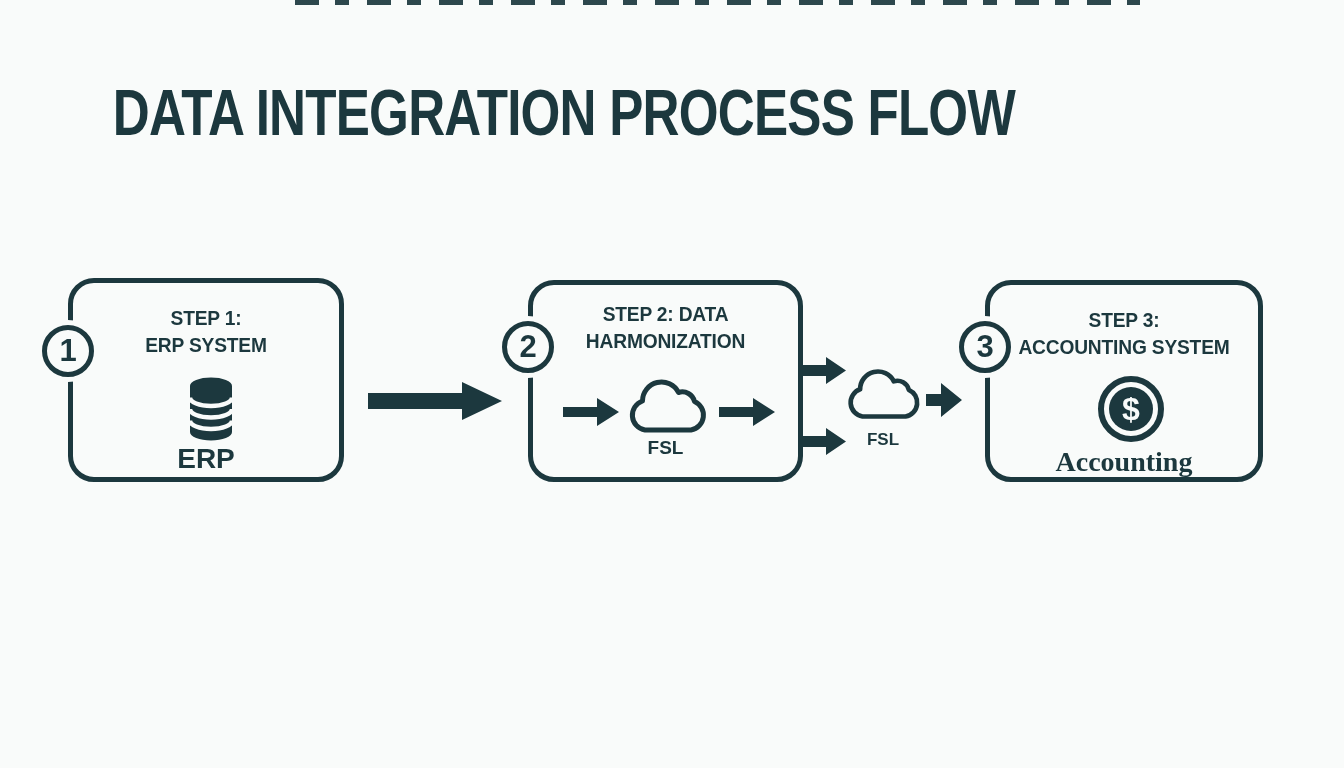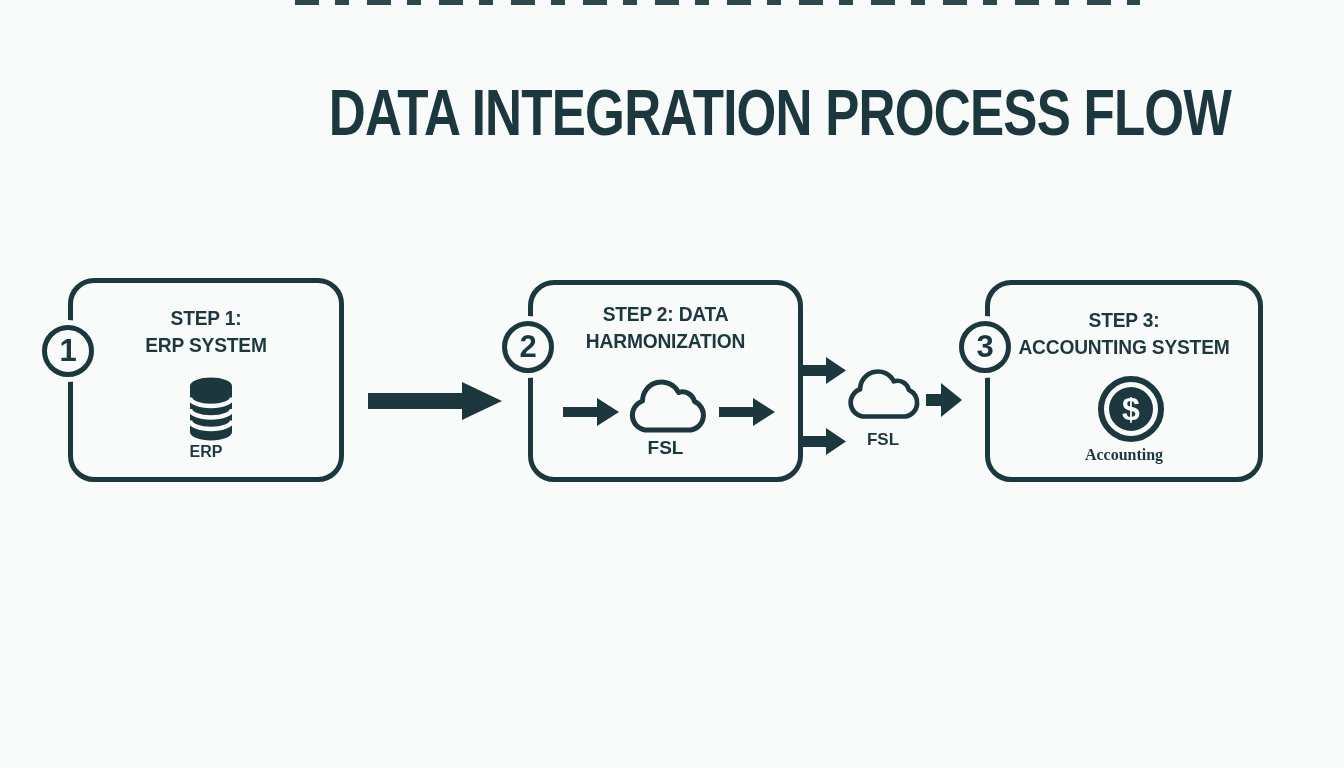--- a/index.html
+++ b/index.html
@@ -21,21 +21,21 @@
   
   .top-artifact{
     position:absolute;left:295px;top:0;width:845px;height:5px;
     background:repeating-linear-gradient(90deg,
       var(--ink) 0 24px, transparent 24px 40px,
       var(--ink) 40px 54px, transparent 54px 72px);
     opacity:.92;
   }
   .title-wrap{
     position:absolute;left:0;top:76px;width:1344px;
-    display:flex;justify-content:flex-end;
+    display:flex;justify-content:flex-start;
   }
   .title{
     font-size:64px;font-weight:bold;letter-spacing:-1px;
     transform:scaleX(0.80);transform-origin:center;
     white-space:nowrap;color:var(--ink);
   }
   .step-box{
     position:absolute;
     border:5px solid var(--ink);
     border-radius:26px;
@@ -61,21 +61,21 @@
     position:absolute;left:0;width:100%;text-align:center;
     font-weight:bold;font-size:20px;line-height:27px;
     letter-spacing:-0.2px;color:var(--ink);
     transform:scaleX(0.96);transform-origin:center;
   }
   .box1 .heading{top:22px;}
   .box2 .heading{top:16px;}
   .box3 .heading{top:22px;}
   .icon-label{
     position:absolute;left:0;width:100%;text-align:center;
-    font-weight:bold;font-size:16px;color:var(--ink);
+    font-weight:bold;font-size:28px;color:var(--ink);
   }
   .box1 .icon-label{top:160px;}
   .box2 .icon-label{top:152px;font-size:19px;}
   .box3 .icon-label{top:161px;font-family:Liberation Serif, serif;}
   .abs{position:absolute;}
   svg{display:block;}
   .mid-cloud-label{
     position:absolute;left:838px;top:430px;width:90px;
     text-align:center;font-weight:bold;font-size:17px;color:var(--ink);
   }

